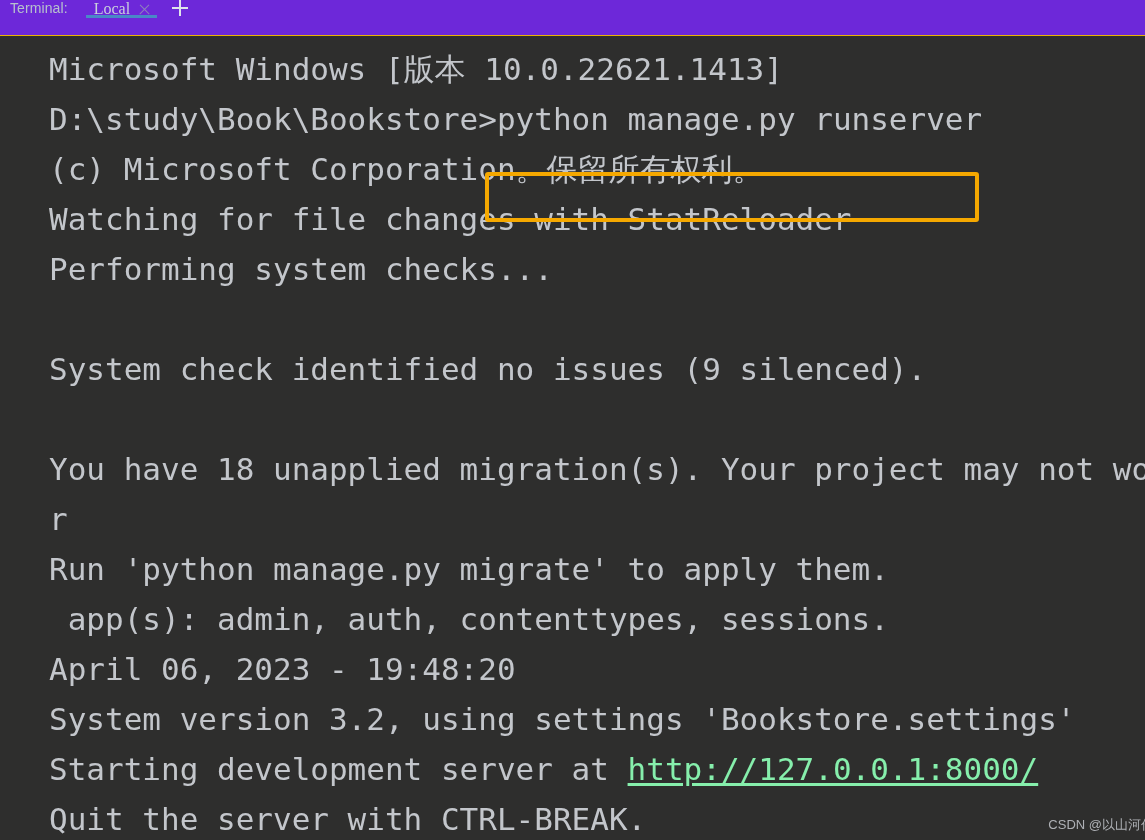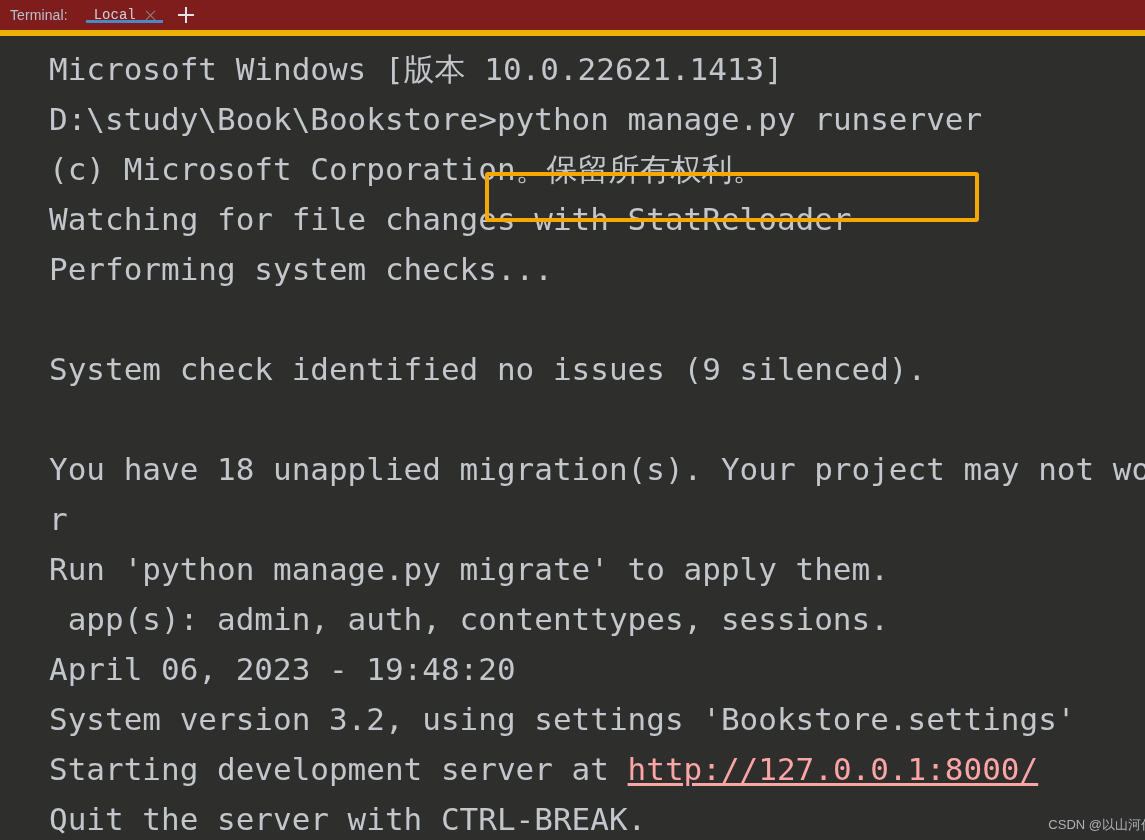--- a/index.html
+++ b/index.html
@@ -10,45 +10,45 @@
   body {
     width: 1145px; height: 840px;
     overflow: hidden;
     font-family: "DejaVu Sans Mono", "Liberation Mono", monospace;
   }
 
   
   .tool-header {
     position: relative;
     height: 36px;
-    background: #7f1d1d;
+    background: #6d28d9;
     display: flex;
-    align-items: center;
-    border-bottom: 6px solid #eab308;
+    align-items: flex-start;
+    border-bottom: 1px solid #eab308;
   }
   .tool-title {
     display: flex;
     align-items: center;
     padding: 0 12px 0 10px;
     font-family: "Liberation Sans", sans-serif;
     font-size: 14px;
     color: #b7c0cd;
     letter-spacing: .1px;
   }
   .tab {
     position: relative;
     display: flex;
     align-items: center;
     gap: 8px;
     padding: 0 12px 0 14px;
     cursor: default;
   }
   .tab-label {
-    font-family: Liberation Mono, monospace;
-    font-size: 14px;
+    font-family: Liberation Serif, serif;
+    font-size: 16px;
     color: #c9d1dc;
   }
   .tab-underline {
     position: absolute;
     left: 6px; right: 6px; bottom: 0;
     height: 3px;
     background: #4a88c7;
   }
   .close-icon {
     width: 13px; height: 13px;
@@ -98,21 +98,21 @@
     height: 50px;
     line-height: 50px;
     font-size: 31px;
     color: #c3c6cb;
     white-space: pre;
     letter-spacing: 0px;
   }
   .line.blank { color: transparent; }
 
   .link {
-    color: #fca5a5;
+    color: #86efac;
     text-decoration: underline;
     text-underline-offset: 3px;
   }
 
   
   .highlight-box {
     position: absolute;
     left: 440px;
     top: 136px;
     width: 494px;

